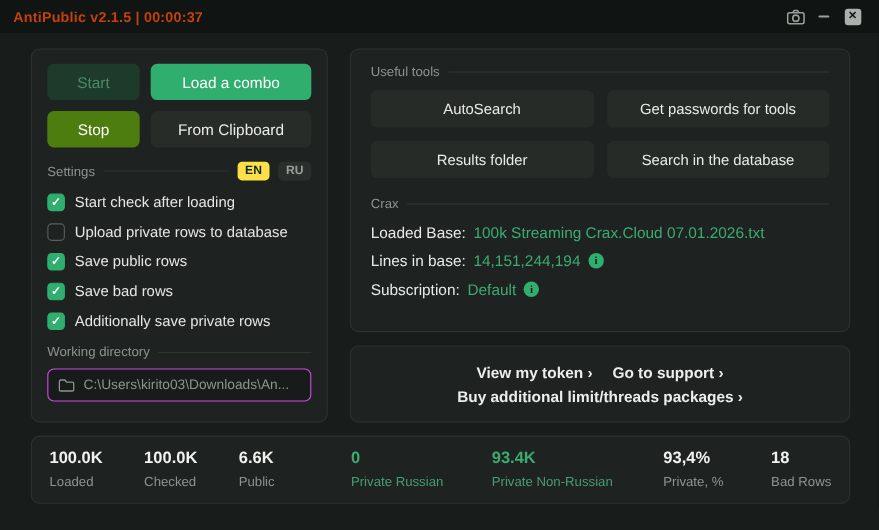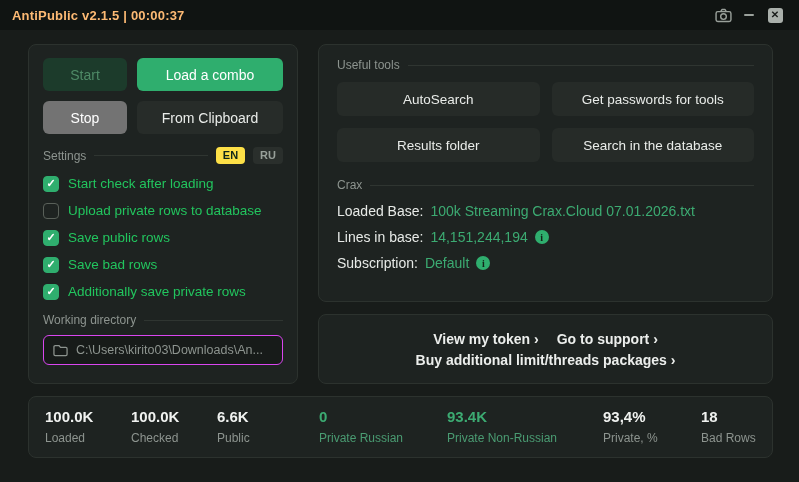--- a/index.html
+++ b/index.html
@@ -1,50 +1,50 @@
 <!DOCTYPE html>
 <html><head>
 <meta charset="utf-8">
 <style>
   html,body{margin:0;padding:0;background:#0b0d0c;}
   .window{position:relative;width:799px;height:482px;background:#181c1a;font-family:"Liberation Sans",sans-serif;overflow:hidden;}
 
   
   .titlebar{position:absolute;top:0;left:0;right:0;height:30px;background:#101412;display:flex;align-items:center;padding:0 12px;box-sizing:border-box;}
-  .title{color:#fdba74;font-size:13px;font-weight:700;letter-spacing:.2px;text-align:right;}
+  .title{color:#c2410c;font-size:13px;font-weight:700;letter-spacing:.2px;text-align:right;}
   .tb-spacer{flex:1;}
   .tb-btn{display:flex;align-items:center;justify-content:center;width:24px;height:22px;margin-left:2px;cursor:pointer;}
   .min-glyph{width:10px;height:2px;background:#9aa19b;border-radius:1px;}
   .close-box{width:15px;height:15px;background:#aab0ab;border-radius:3px;color:#161917;font-size:10px;font-weight:700;display:flex;align-items:center;justify-content:center;line-height:1;}
 
   
   .panel{position:absolute;background:#1e2321;border:1px solid #2c322e;border-radius:8px;box-sizing:border-box;}
 
   
   .left-panel{left:28px;top:44px;width:270px;height:340px;padding:13px 14px;}
   .btn-grid{display:grid;grid-template-columns:84px 1fr;gap:10px;}
   .btn{height:33px;border:none;border-radius:6px;font-family:inherit;font-size:14px;cursor:pointer;display:flex;align-items:center;justify-content:center;}
   .btn-start{background:#1c3b2b;color:#4e8a66;}
   .btn-load{background:#2fae6e;color:#ffffff;font-weight:500;}
-  .btn-stop{background:#737373;color:#ffffff;}
+  .btn-stop{background:#4d7c0f;color:#ffffff;}
   .btn-clip{background:#272c29;color:#e9ece9;}
 
   .section-head{display:flex;align-items:center;gap:8px;margin-top:13px;}
   .section-label{color:#8d948f;font-size:12px;white-space:nowrap;}
   .section-line{flex:1;height:1px;background:#2f3531;}
   .lang{font-size:11px;font-weight:700;padding:3px 7px;border-radius:4px;cursor:pointer;line-height:1;}
   .lang-en{background:#fde047;color:#0f271a;}
   .lang-ru{background:#2a2f2c;color:#98a09a;}
 
   .cb-list{margin-top:6px;}
   .cb-row{display:flex;align-items:center;gap:9px;height:27px;cursor:pointer;}
   .cb-box{width:16px;height:16px;border-radius:4px;border:1.5px solid #596059;box-sizing:border-box;display:flex;align-items:center;justify-content:center;font-size:11px;color:#fff;flex:0 0 auto;}
   .cb-box.checked{background:#2fae6e;border-color:#2fae6e;}
   .cb-box.checked::after{content:"✓";font-weight:700;}
-  .cb-label{color:#22c55e;font-size:13.5px;white-space:nowrap;}
+  .cb-label{color:#e5e5e5;font-size:13.5px;white-space:nowrap;}
 
   .wd-field{margin-top:8px;height:30px;background:#171b19;border:1px solid #d946ef;border-radius:6px;display:flex;align-items:center;gap:8px;padding:0 9px;box-sizing:border-box;}
   .wd-path{color:#8d948f;font-size:12.5px;white-space:nowrap;overflow:hidden;}
 
   
   .right-panel{left:318px;top:44px;width:455px;height:258px;padding:13px 18px;}
   .tools-grid{display:grid;grid-template-columns:1fr 1fr;gap:12px;margin-top:10px;}
   .tool-btn{height:34px;background:#262b28;border:none;border-radius:6px;color:#e9ece9;font-size:13.5px;font-family:inherit;cursor:pointer;}
   .info-rows{margin-top:6px;}
   .info-row{display:flex;align-items:center;gap:7px;height:26px;font-size:14px;}

